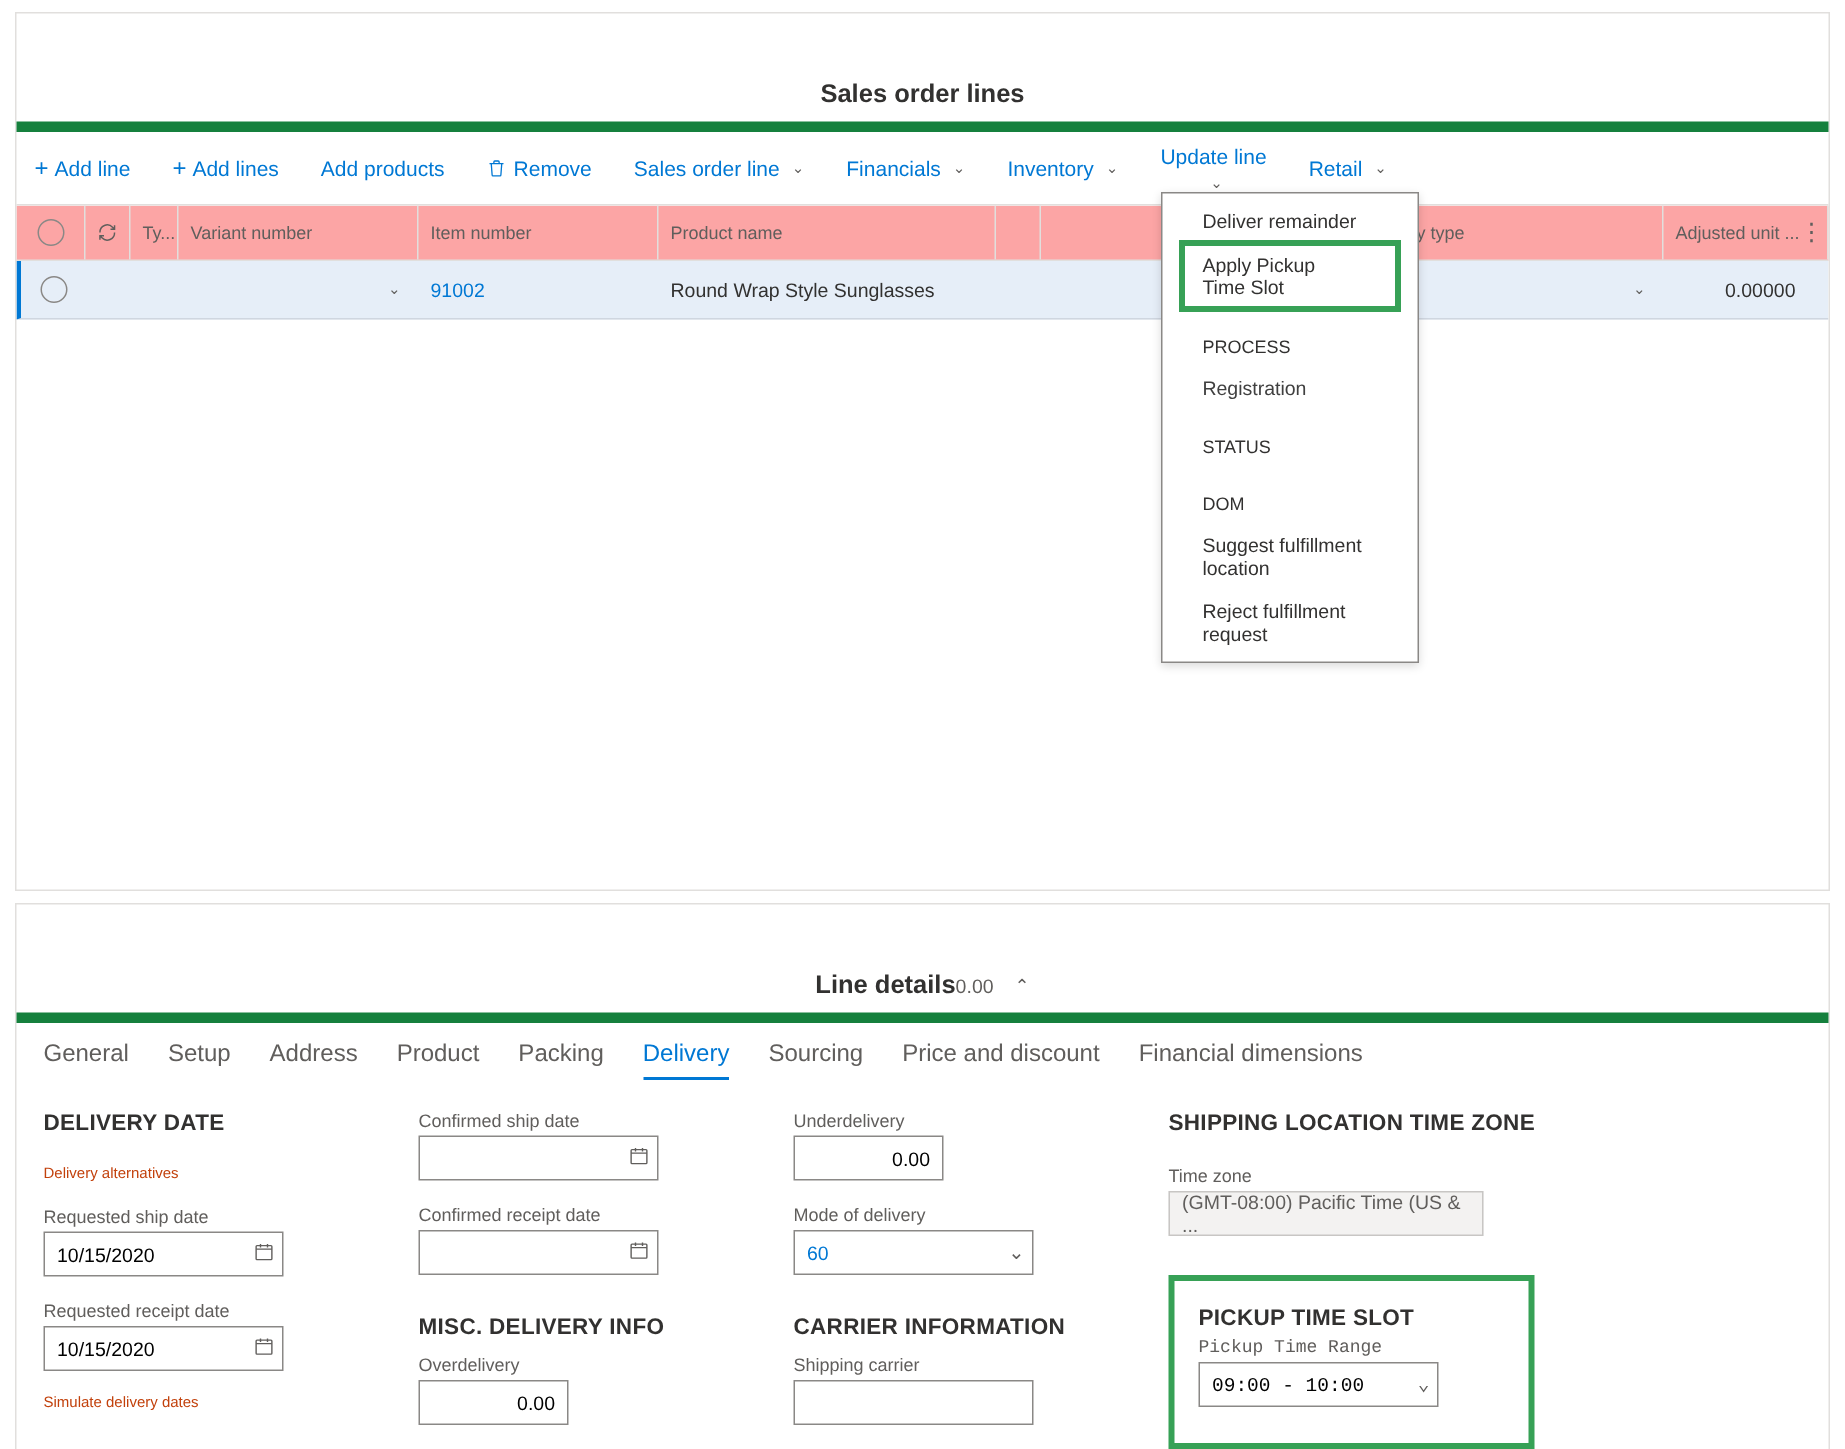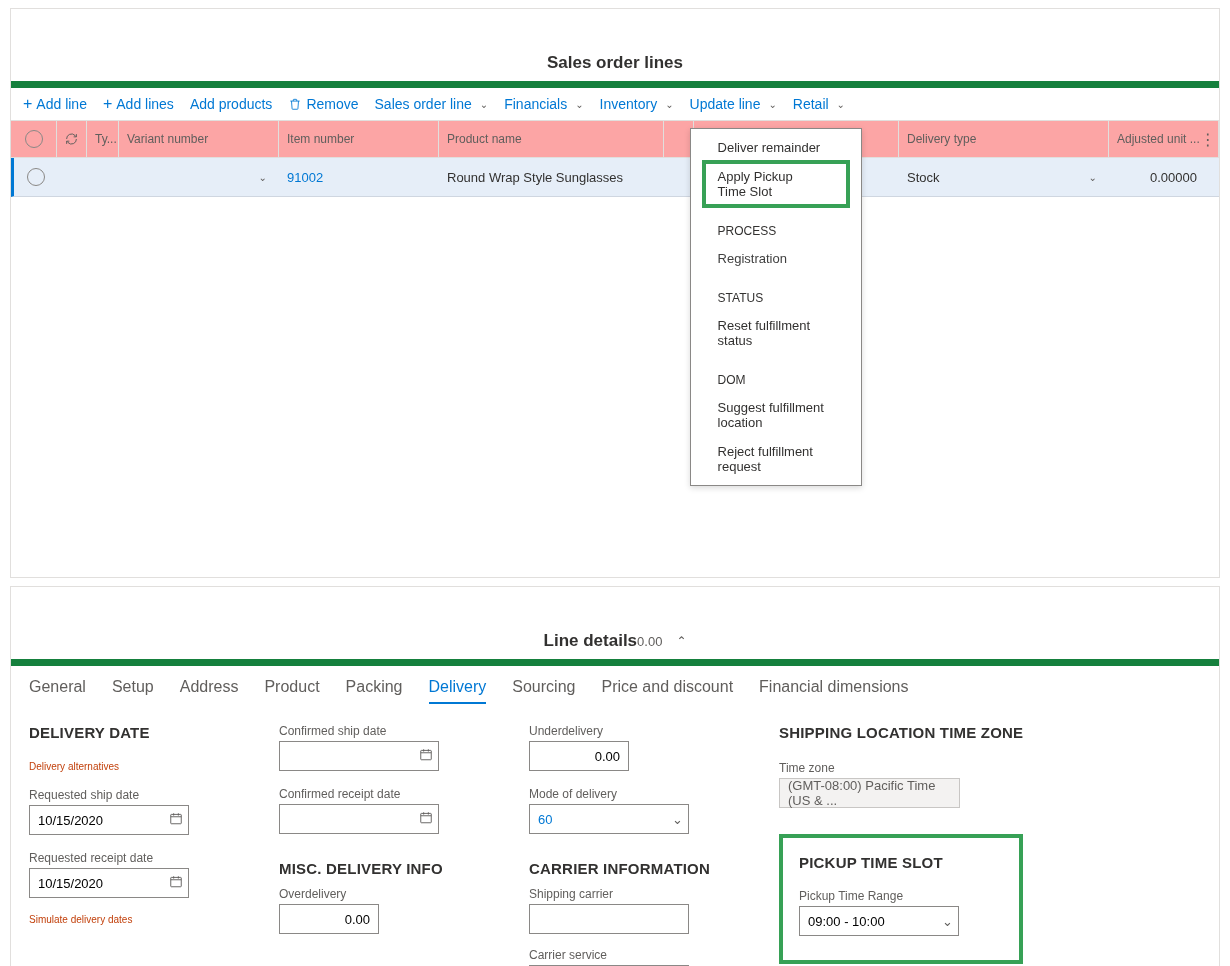--- a/index.html
+++ b/index.html
@@ -3,21 +3,21 @@
 <meta charset="utf-8">
 <style>
 * { box-sizing: border-box; margin: 0; padding: 0; }
 body { font-family: "Segoe UI", Arial, sans-serif; background: #fff; color: #323130; font-size: 13px; }
 
 .panel { border: 1px solid #e1dfdd; margin: 8px 10px; }
 .panel-header { display: flex; align-items: center; justify-content: center; padding: 8px 18px; border-bottom: 7px solid #15803d; margin-top: 36px; }
 .panel-title { font-weight: 600; font-size: 17px; color: #323130; }
 .panel-right { display: flex; align-items: center; gap: 14px; font-size: 13px; color: #605e5c; }
 
-.toolbar { display: flex; padding: 8px 12px; gap: 16px; border-bottom: 1px solid #e1dfdd; align-items: center; font-size: 14px; color: #0078d4; position: relative; }
+.toolbar { display: flex; padding: 8px 12px; gap: 28px; border-bottom: 1px solid #e1dfdd; align-items: center; font-size: 14px; color: #0078d4; position: relative; }
 .toolbar-item { display: flex; align-items: center; gap: 4px; cursor: pointer; }
 .toolbar-item svg { width: 14px; height: 14px; }
 .chev { font-size: 10px; color: #605e5c; margin-left: 4px; }
 
 .grid-wrap { overflow: auto; }
 .grid-head { display: flex; border-bottom: 1px solid #e1dfdd; font-size: 12px; color: #605e5c; background: #fca5a5; }
 .grid-head > div { padding: 8px 8px; border-right: 1px solid #e1dfdd; display: flex; align-items: center; height: 36px; white-space: nowrap; overflow: hidden; text-overflow: ellipsis; }
 .grid-row { display: flex; background: #e6eef8; border-bottom: 1px solid #cfd6e0; border-left: 3px solid #0078d4; }
 .grid-row > div { padding: 8px 8px; display: flex; align-items: center; height: 38px; white-space: nowrap; }
 
@@ -52,21 +52,21 @@
 .fields-area { display: flex; gap: 30px; padding: 10px 18px 30px; flex-wrap: wrap; }
 .field-col { display: flex; flex-direction: column; gap: 16px; min-width: 220px; }
 .sec-head { font-weight: 600; font-size: 15px; color: #323130; margin-bottom: 4px; letter-spacing: 0.2px; }
 .field-label { font-size: 12px; color: #605e5c; margin-bottom: 3px; }
 .link-small { color: #c2410c; font-size: 10px; cursor: pointer; }
 input.text, .fake-input { width: 160px; height: 30px; border: 1px solid #8a8886; padding: 0 8px; font-size: 13px; font-family: inherit; background: #fff; }
 .input-wrap { position: relative; width: 160px; }
 .input-icon { position: absolute; right: 6px; top: 50%; transform: translateY(-50%); color: #605e5c; }
 .num-right { text-align: right; padding-right: 10px; }
 .readonly-box { background: #f3f2f1; border: 1px solid #c8c6c4; color: #605e5c; }
-.wide-input { width: 181px; }
+.wide-input { width: 210px; }
 
 .green-hl { border: 4px solid #37a156; padding: 16px 16px 24px; margin-top: 10px; }
 .chevron-expand { font-size: 12px; color: #605e5c; cursor: pointer; }
 
 .plus-icon::before { content: "+"; font-size: 16px; line-height: 1; }
 .trash-icon svg { stroke: #0078d4; }
 .refresh-svg { width: 14px; height: 14px; }
 .cal-svg { width: 14px; height: 14px; }
 .dots-icon { font-size: 16px; color: #605e5c; letter-spacing: -1px; }
 </style>
@@ -101,31 +101,30 @@
       <span class="chev">⌄</span>
     </div>
     <div class="toolbar-item">
       <span>Financials</span>
       <span class="chev">⌄</span>
     </div>
     <div class="toolbar-item">
       <span>Inventory</span>
       <span class="chev">⌄</span>
     </div>
-    <div class="toolbar-item" style="position:relative;">
+    <div class="toolbar-item" style="position:relative;flex-direction:column;">
       <span>Update line</span>
       <span class="chev">⌄</span>
 
       <div class="menu-pop">
         <div class="menu-item">Deliver remainder</div>
         <div class="menu-item highlight">Apply Pickup Time Slot</div>
         <div class="menu-sec">PROCESS</div>
         <div class="menu-item disabled">Registration</div>
         <div class="menu-sec">STATUS</div>
-        <div class="menu-item">Reset fulfillment status</div>
         <div class="menu-sec">DOM</div>
         <div class="menu-item">Suggest fulfillment location</div>
         <div class="menu-item">Reject fulfillment request</div>
       </div>
     </div>
     <div class="toolbar-item">
       <span>Retail</span>
       <span class="chev">⌄</span>
     </div>
   </div>
@@ -298,21 +297,21 @@
 
     <div class="field-col" style="min-width:240px;">
       <div class="sec-head">SHIPPING LOCATION TIME ZONE</div>
       <div>
         <div class="field-label">Time zone</div>
         <div class="fake-input readonly-box wide-input" style="display:flex;align-items:center;">(GMT-08:00) Pacific Time (US &amp; ...</div>
       </div>
 
       <div class="green-hl">
         <div class="sec-head">PICKUP TIME SLOT</div>
-        <div style="margin-top:18px;">
+        <div style="margin-top:4px;font-family:Liberation Mono, monospace;">
           <div class="field-label">Pickup Time Range</div>
           <div class="input-wrap">
             <input class="text" value="09:00 - 10:00" style="">
             <span class="input-icon">⌄</span>
           </div>
         </div>
       </div>
     </div>
 
   </div>

